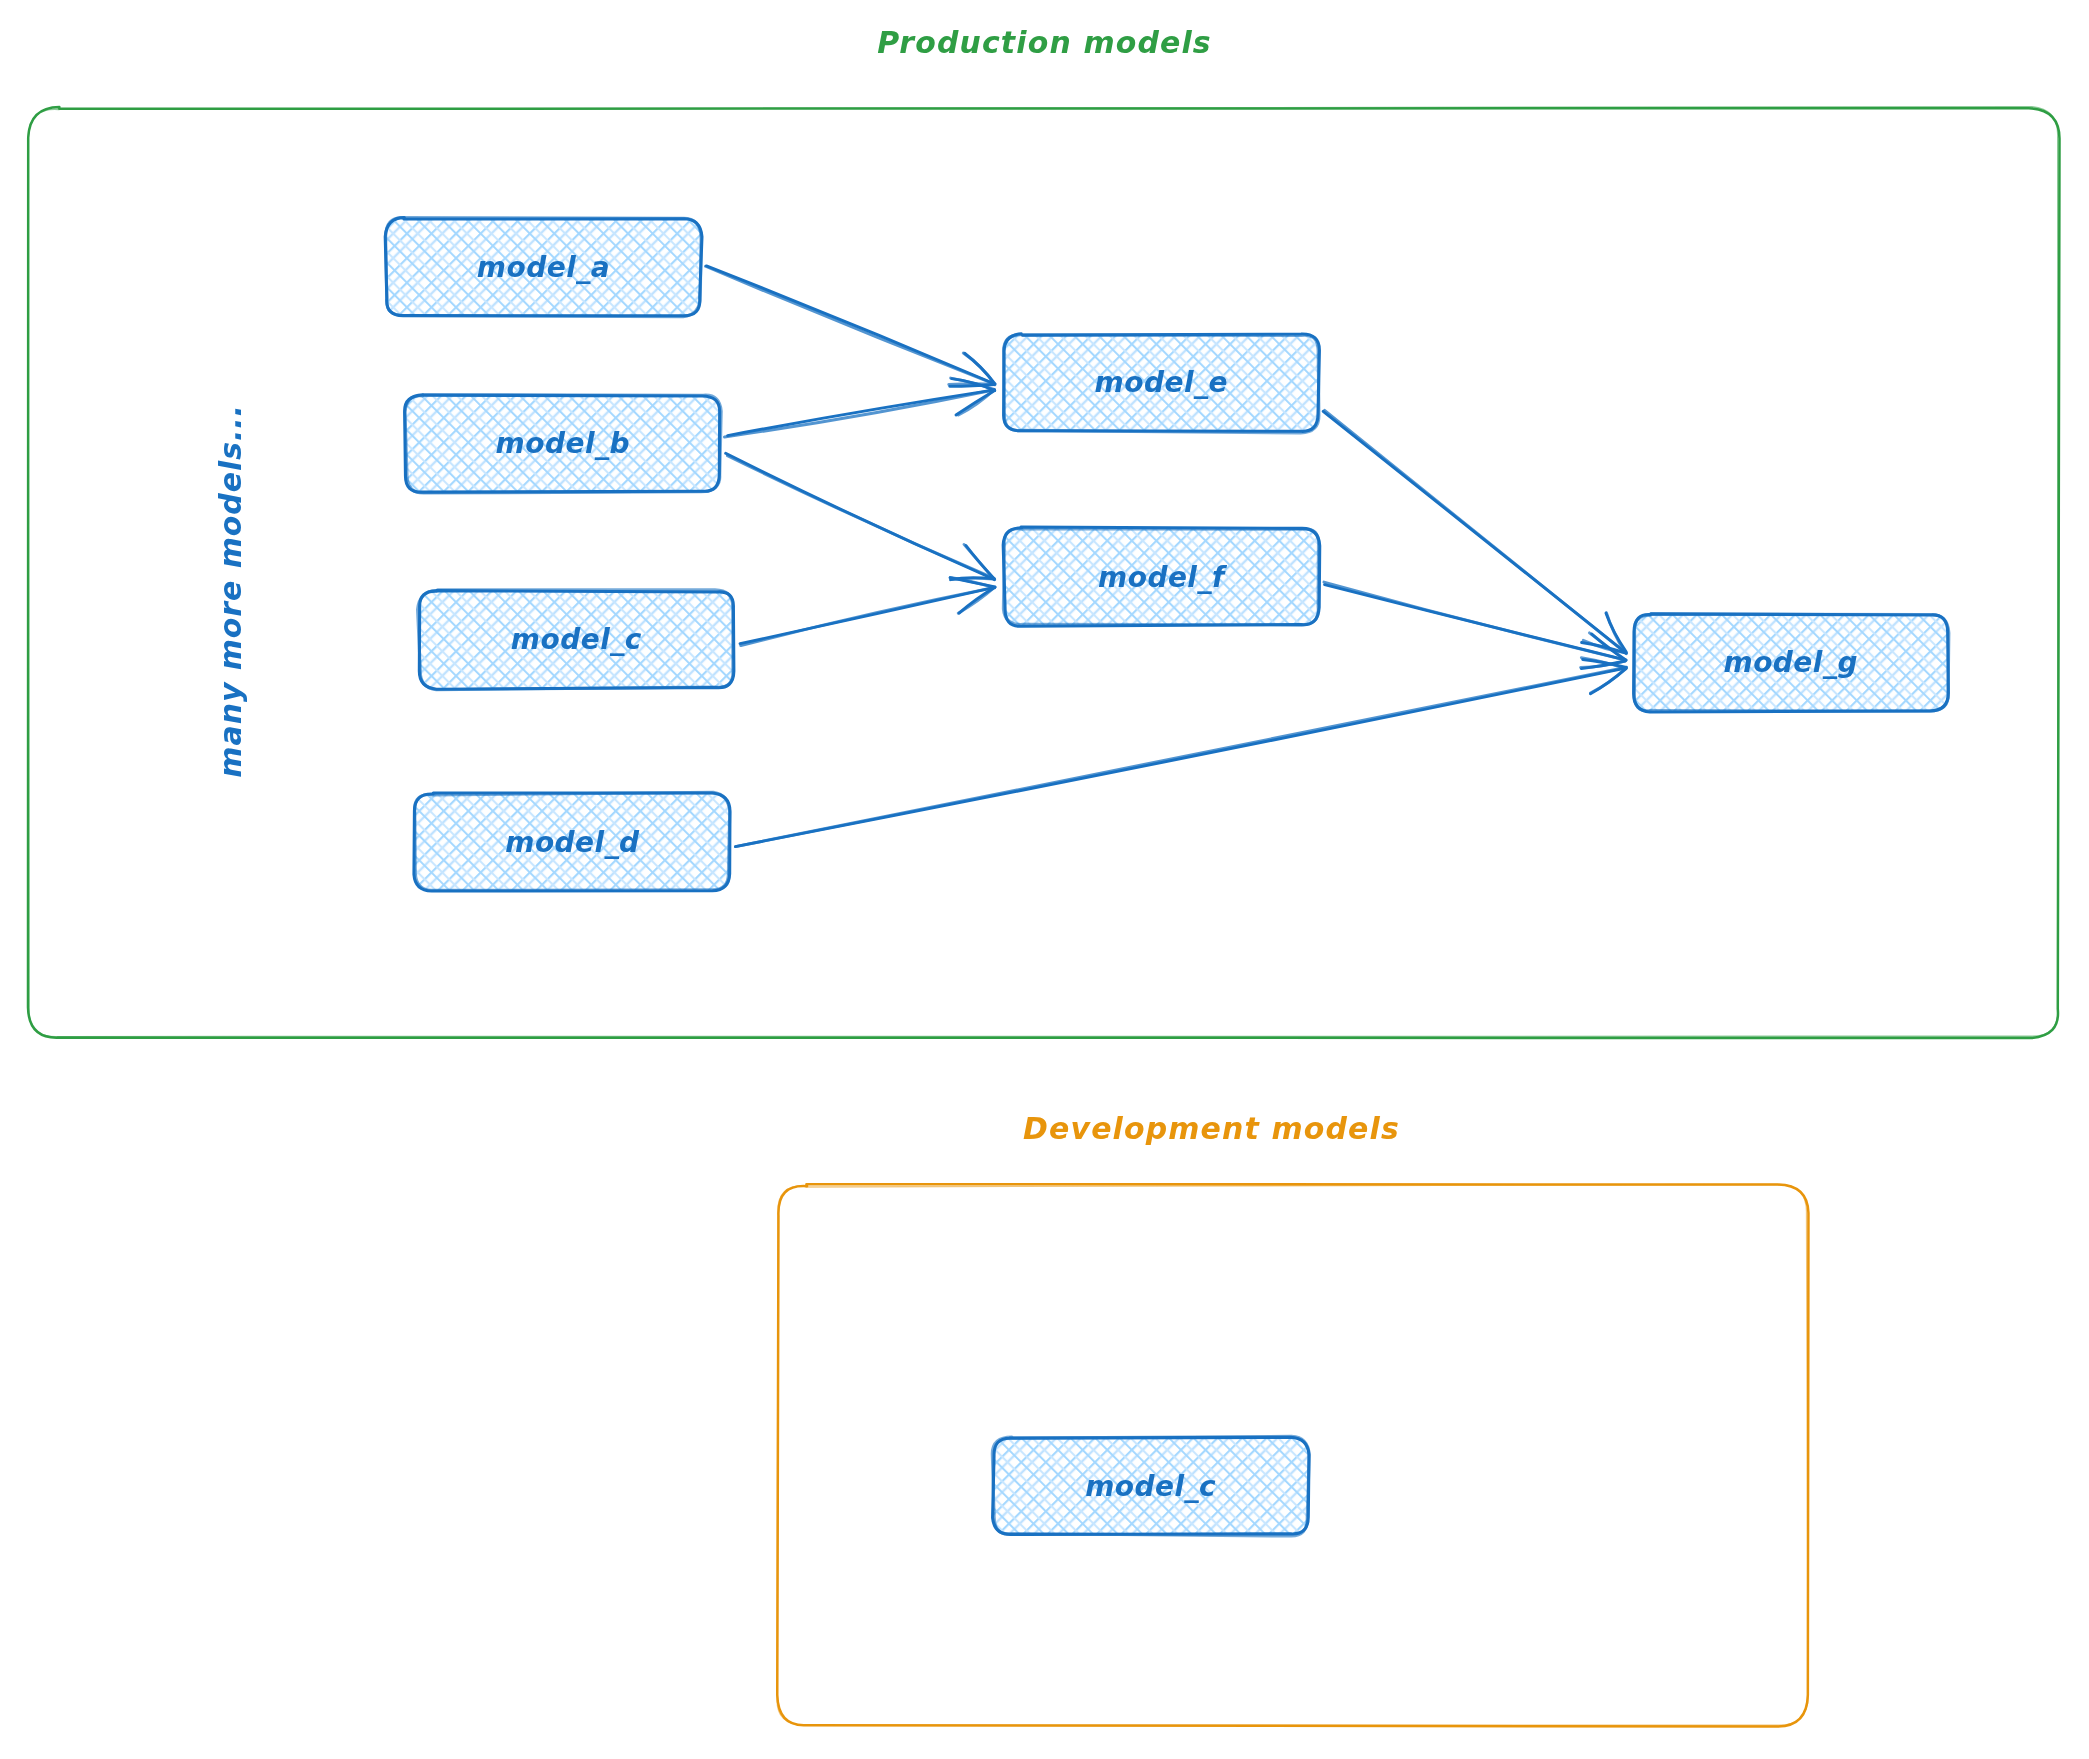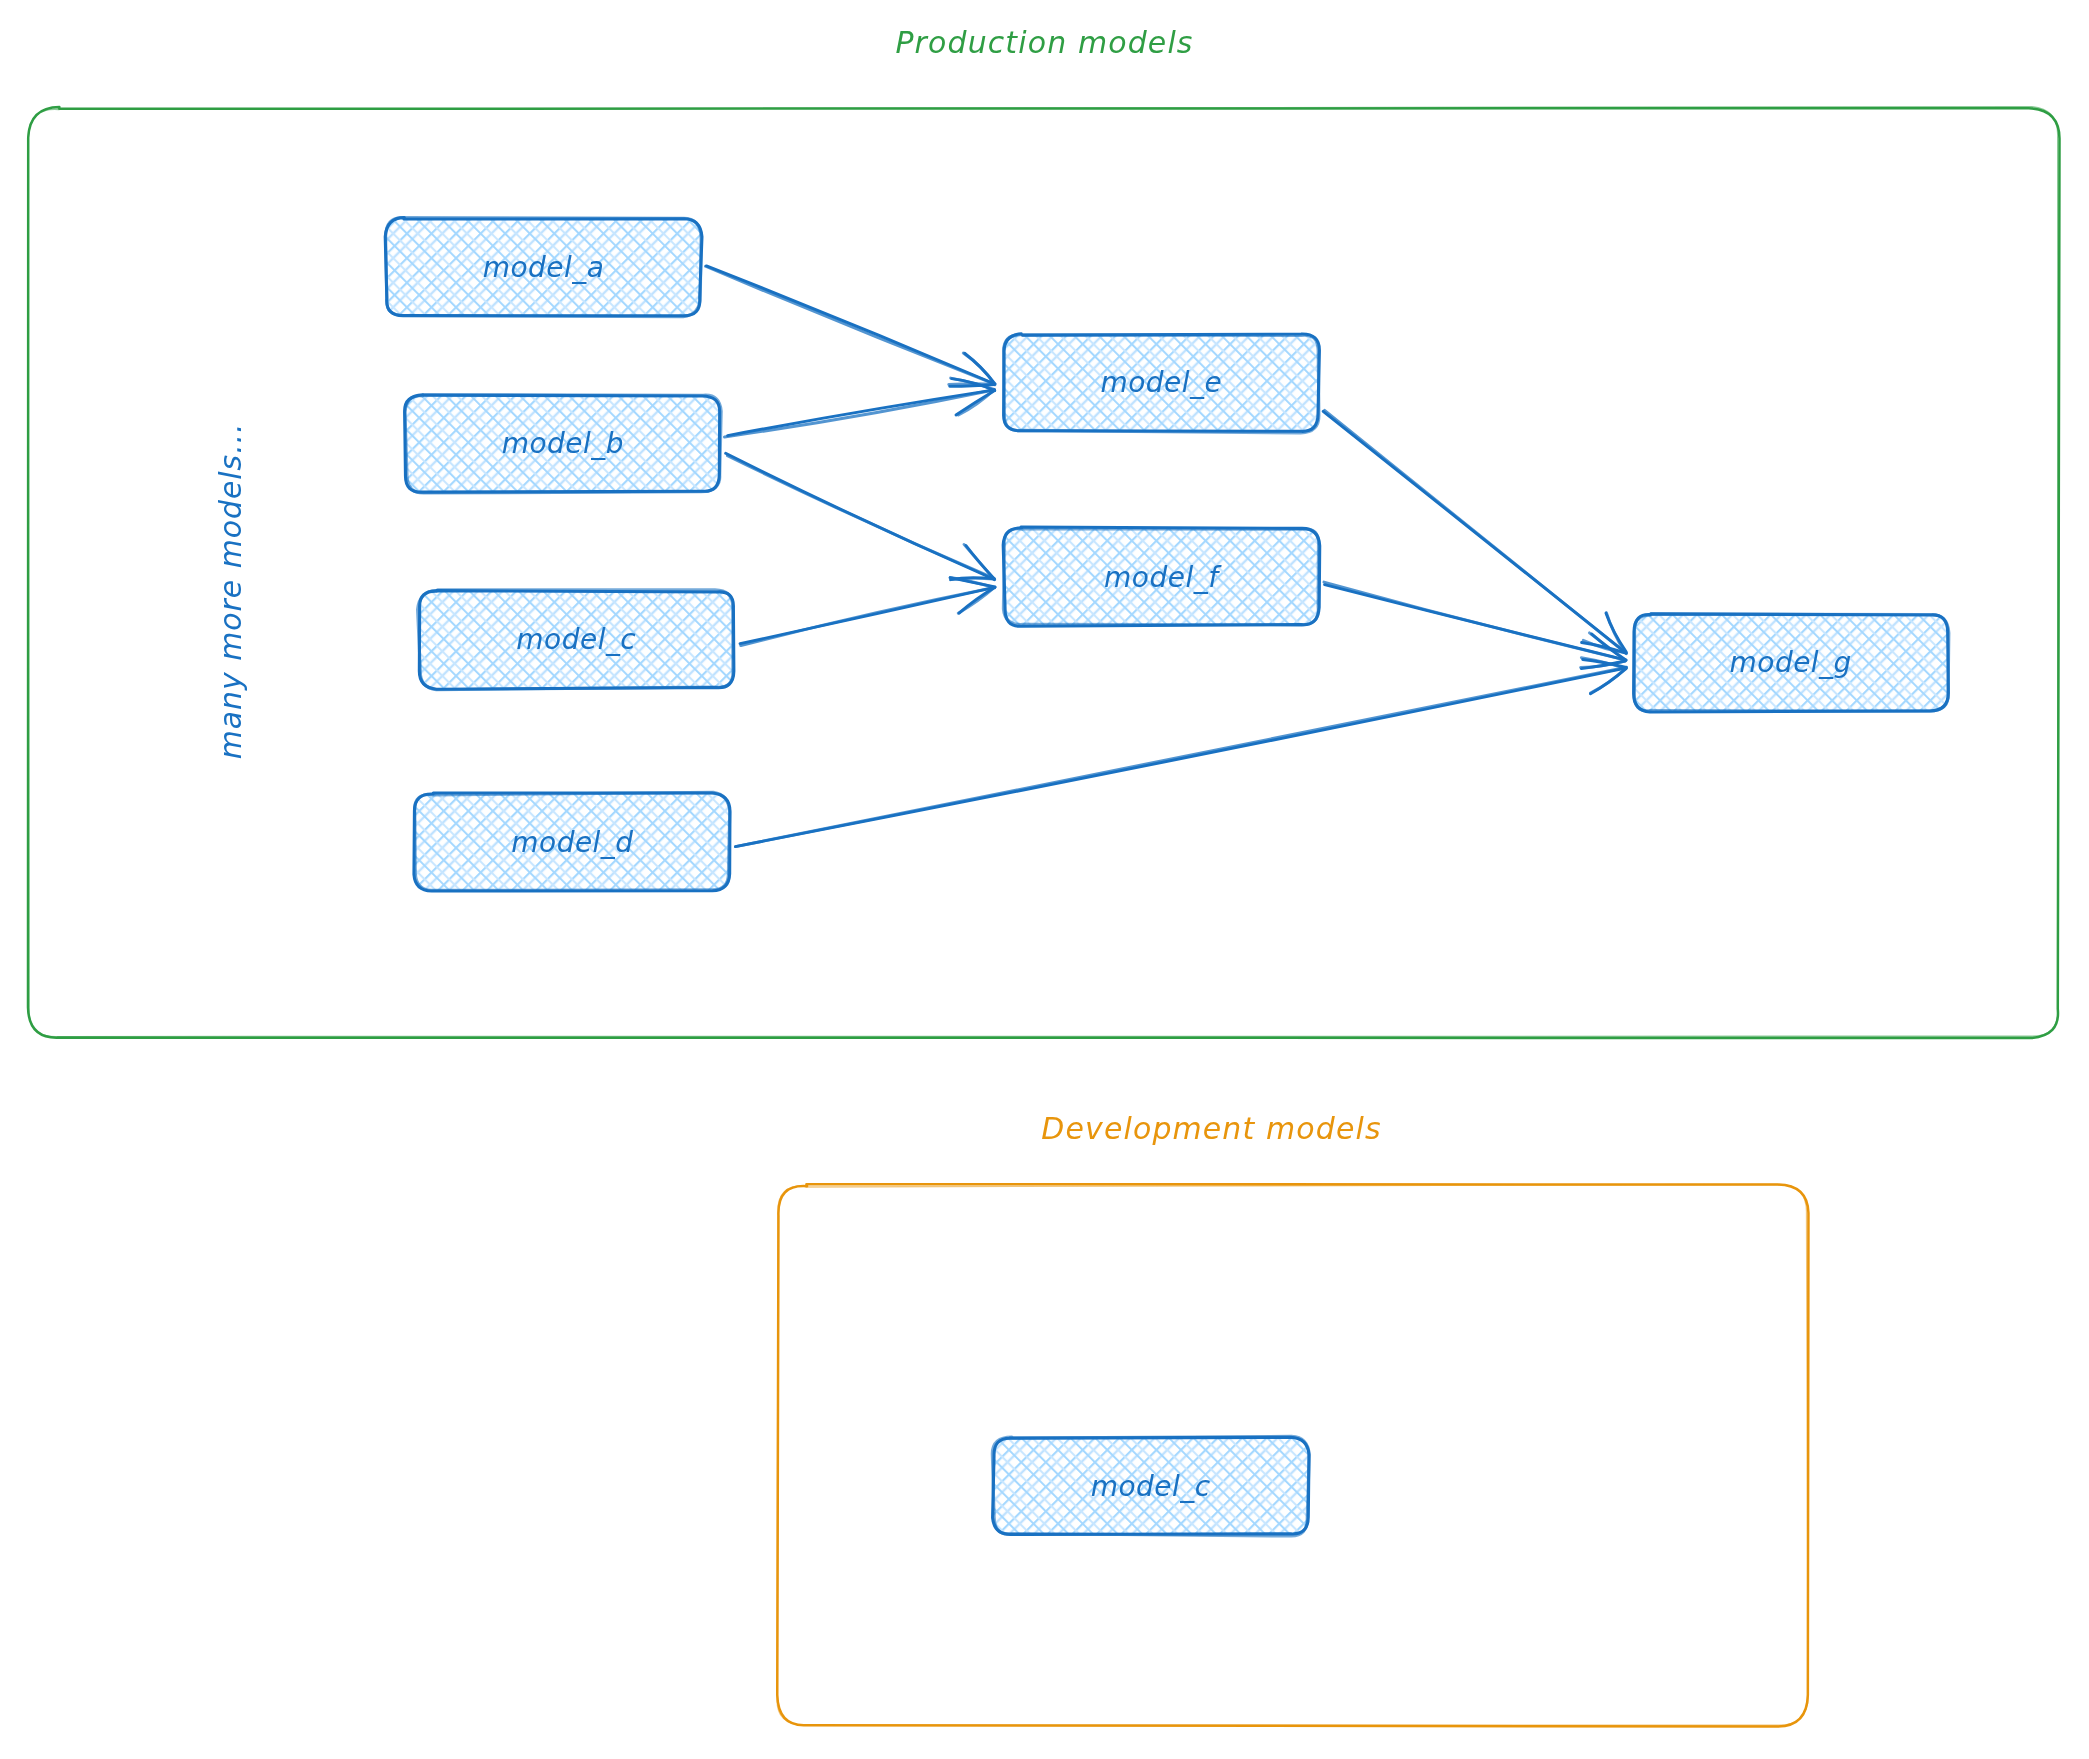--- a/index.html
+++ b/index.html
@@ -11,20 +11,21 @@
     width: 2089px;
     height: 1759px;
     font-family: "DejaVu Sans", sans-serif;
     overflow: hidden;
   }
   #stage {
     position: relative;
     width: 2089px;
     height: 1759px;
     background: #ffffff;
+    font-weight: bold;
   }
   #canvas {
     position: absolute;
     left: 0;
     top: 0;
     width: 2089px;
     height: 1759px;
   }
   .node-label {
     font-family: "DejaVu Sans", sans-serif;

